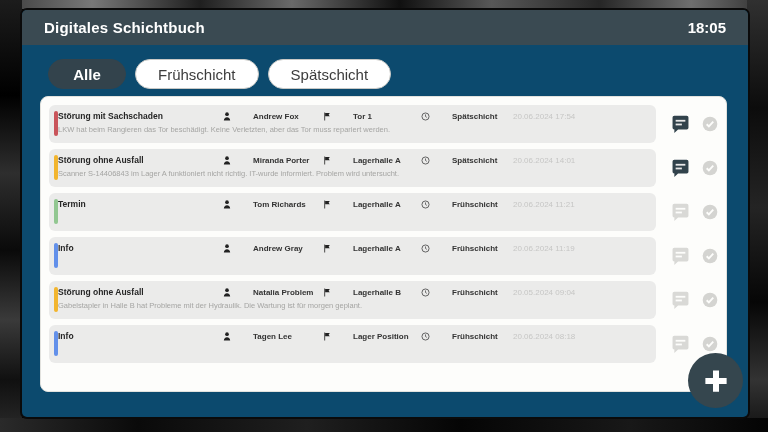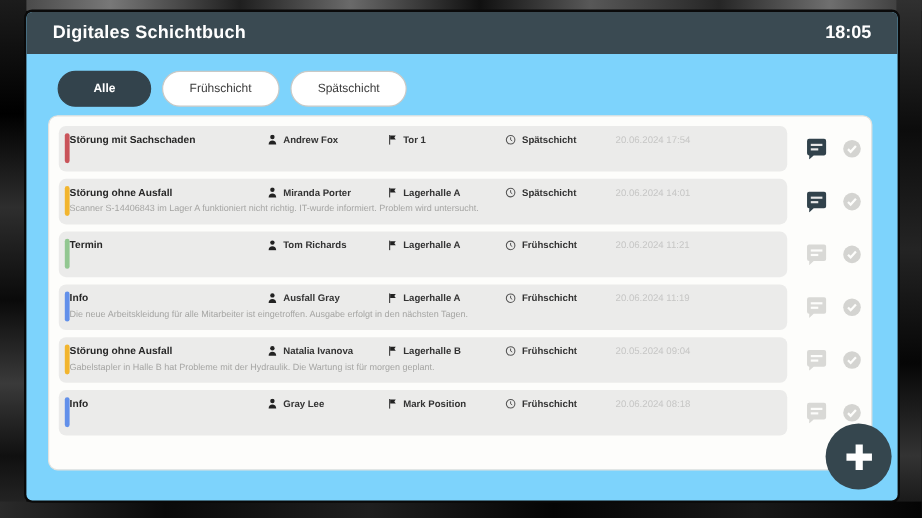--- a/index.html
+++ b/index.html
@@ -12,44 +12,44 @@
     background:linear-gradient(90deg,#3c3c3c,#787878 12%,#1f1f1f 26%,#6a6a6a 38%,#101010 52%,#585858 64%,#262626 78%,#6f6f6f 90%,#303030); }
   .bg .strip-left { position:absolute; top:0; left:0; bottom:0; width:22px;
     background:linear-gradient(180deg,#1c1c1c,#000 22%,#2e2e2e 40%,#0a0a0a 58%,#3a3a3a 74%,#101010 88%,#2a2a2a); }
   .bg .strip-right { position:absolute; top:0; right:0; bottom:0; width:21px;
     background:linear-gradient(180deg,#303030,#0c0c0c 25%,#242424 48%,#060606 70%,#333 88%,#111); }
   .bg .strip-bottom { position:absolute; left:0; right:0; bottom:0; height:14px;
     background:linear-gradient(90deg,#2a2a2a,#0a0a0a 18%,#1f1f1f 40%,#050505 60%,#181818 82%,#040404); }
 
   
   .app { position:absolute; left:22px; top:10px; width:726px; height:407px;
-         background:#7dd3fc; border-radius:5px; box-shadow:0 0 0 2px #0a0a0a; overflow:hidden; }
+         background:#0c4a6e; border-radius:5px; box-shadow:0 0 0 2px #0a0a0a; overflow:hidden; }
 
   header { height:35px; background:#3a4a52; display:flex; align-items:center;
            justify-content:space-between; padding:0 22px; }
   header h1 { color:#fff; font-size:15px; font-weight:bold; letter-spacing:.2px; }
   header .clock { color:#fff; font-size:15px; font-weight:bold; }
 
   
   .tabs { display:flex; gap:9px; margin:14px 0 0 26px; }
   .tab { height:30px; padding:0 22px; border-radius:16px; border:1px solid #c9c9c6;
-         background:#fff; color:#3c3c3c; font-size:10px; display:flex; align-items:center;
+         background:#fff; color:#3c3c3c; font-size:15px; display:flex; align-items:center;
          justify-content:center; cursor:pointer; min-width:78px; }
   .tab.active { background:#33434c; border-color:#33434c; color:#fff; font-weight:bold; }
 
   
   .panel { position:absolute; left:18px; top:86px; width:687px; height:296px;
            background:#fdfdfb; border:1px solid #e2e2de; border-radius:8px; padding:8px; }
   .row { display:flex; align-items:center; margin-bottom:6px; }
   .card { position:relative; width:650px; height:38px; background:#ebebea; border-radius:6px;
           padding:6px 10px 0 9px; }
   .bar { position:absolute; left:5px; top:6px; width:4px; height:25px; border-radius:3px; }
   .line1 { display:flex; align-items:center; }
   .c-title { width:165px; font-size:8.5px; font-weight:bold; color:#262626; }
-  .meta { display:flex; gap:5px; font-size:8px; font-weight:bold; color:#333; }
+  .meta { display:flex; gap:22px; font-size:8px; font-weight:bold; color:#333; }
   .c-person { width:100px; } .c-loc { width:98px; } .c-shift { width:92px; }
   .c-date { font-size:8px; color:#c6c6c5; }
   .desc { margin-top:4px; font-size:7.5px; color:#a5a5a3; }
   .meta svg { flex:0 0 auto; }
 
   .row-actions { display:flex; align-items:center; gap:13px; margin-left:16px; }
   .icon-btn { border:none; background:none; padding:0; cursor:pointer; line-height:0; }
   .chat svg .bubble { fill:#d9d9d6; } .chat svg .lines { fill:#fdfdfb; }
   .chat.active svg .bubble { fill:#31424b; } .chat.active svg .lines { fill:#e8e8e8; }
   .check svg circle { fill:#d4d4d1; } .check svg path { stroke:#fdfdfb; }
@@ -104,20 +104,21 @@
         </span>
         <span class="meta c-shift">
           <svg width="9" height="9" viewBox="0 0 24 24">
             <circle cx="12" cy="12" r="9.5" fill="none" stroke="#555" stroke-width="2.4"></circle>
             <path d="M12 6.5V12l3.6 2.4" fill="none" stroke="#555" stroke-width="2.2"></path>
           </svg>
           <span>Spätschicht</span>
         </span>
         <span class="c-date">20.06.2024 17:54</span>
       </div>
+      <div class="desc">LKW hat beim Rangieren das Tor beschädigt. Keine Verletzten, aber das Tor muss repariert werden.</div>
     </div>
     <div class="row-actions">
       <button class="icon-btn chat active">
         <svg width="17" height="18" viewBox="0 0 24 26">
           <path class="bubble" d="M3 1h18a2.5 2.5 0 0 1 2.5 2.5v15A2.5 2.5 0 0 1 21 21H8.5L3 26l.2-5H3A2.5 2.5 0 0 1 .5 18.5v-15A2.5 2.5 0 0 1 3 1z"></path>
           <rect class="lines" x="5" y="7" width="14" height="2.6"></rect>
           <rect class="lines" x="5" y="12.4" width="9" height="2.6"></rect>
         </svg>
       </button>
       <button class="icon-btn check">
@@ -222,39 +223,38 @@
         <div class="row">
     <div class="card">
       <span class="bar" style="background: rgb(98, 144, 234);"></span>
       <div class="line1">
         <span class="c-title">Info</span>
         <span class="meta c-person">
           <svg width="8" height="9" viewBox="0 0 24 26">
             <circle cx="12" cy="6" r="5.5" fill="#222"></circle>
             <path d="M2.5 25c0-6 4.2-10 9.5-10s9.5 4 9.5 10z" fill="#222"></path>
           </svg>
-          <span>Ausfall Gray</span>
+          <span>Andrew Gray</span>
         </span>
         <span class="meta c-loc">
           <svg width="8" height="9" viewBox="0 0 24 26">
             <rect x="4" y="1" width="2.4" height="24" fill="#222"></rect>
             <path d="M6.4 2.5h14l-3.6 5 3.6 5h-14z" fill="#222"></path>
           </svg>
           <span>Lagerhalle A</span>
         </span>
         <span class="meta c-shift">
           <svg width="9" height="9" viewBox="0 0 24 24">
             <circle cx="12" cy="12" r="9.5" fill="none" stroke="#555" stroke-width="2.4"></circle>
             <path d="M12 6.5V12l3.6 2.4" fill="none" stroke="#555" stroke-width="2.2"></path>
           </svg>
           <span>Frühschicht</span>
         </span>
         <span class="c-date">20.06.2024 11:19</span>
       </div>
-      <div class="desc">Die neue Arbeitskleidung für alle Mitarbeiter ist eingetroffen. Ausgabe erfolgt in den nächsten Tagen.</div>
     </div>
     <div class="row-actions">
       <button class="icon-btn chat">
         <svg width="17" height="18" viewBox="0 0 24 26">
           <path class="bubble" d="M3 1h18a2.5 2.5 0 0 1 2.5 2.5v15A2.5 2.5 0 0 1 21 21H8.5L3 26l.2-5H3A2.5 2.5 0 0 1 .5 18.5v-15A2.5 2.5 0 0 1 3 1z"></path>
           <rect class="lines" x="5" y="7" width="14" height="2.6"></rect>
           <rect class="lines" x="5" y="12.4" width="9" height="2.6"></rect>
         </svg>
       </button>
       <button class="icon-btn check">
@@ -268,21 +268,21 @@
         <div class="row">
     <div class="card">
       <span class="bar" style="background: rgb(242, 181, 46);"></span>
       <div class="line1">
         <span class="c-title">Störung ohne Ausfall</span>
         <span class="meta c-person">
           <svg width="8" height="9" viewBox="0 0 24 26">
             <circle cx="12" cy="6" r="5.5" fill="#222"></circle>
             <path d="M2.5 25c0-6 4.2-10 9.5-10s9.5 4 9.5 10z" fill="#222"></path>
           </svg>
-          <span>Natalia Ivanova</span>
+          <span>Natalia Problem</span>
         </span>
         <span class="meta c-loc">
           <svg width="8" height="9" viewBox="0 0 24 26">
             <rect x="4" y="1" width="2.4" height="24" fill="#222"></rect>
             <path d="M6.4 2.5h14l-3.6 5 3.6 5h-14z" fill="#222"></path>
           </svg>
           <span>Lagerhalle B</span>
         </span>
         <span class="meta c-shift">
           <svg width="9" height="9" viewBox="0 0 24 24">
@@ -314,28 +314,28 @@
         <div class="row">
     <div class="card">
       <span class="bar" style="background: rgb(98, 144, 234);"></span>
       <div class="line1">
         <span class="c-title">Info</span>
         <span class="meta c-person">
           <svg width="8" height="9" viewBox="0 0 24 26">
             <circle cx="12" cy="6" r="5.5" fill="#222"></circle>
             <path d="M2.5 25c0-6 4.2-10 9.5-10s9.5 4 9.5 10z" fill="#222"></path>
           </svg>
-          <span>Gray Lee</span>
-        </span>
-        <span class="meta c-loc">
-          <svg width="8" height="9" viewBox="0 0 24 26">
-            <rect x="4" y="1" width="2.4" height="24" fill="#222"></rect>
-            <path d="M6.4 2.5h14l-3.6 5 3.6 5h-14z" fill="#222"></path>
-          </svg>
-          <span>Mark Position</span>
+          <span>Tagen Lee</span>
+        </span>
+        <span class="meta c-loc">
+          <svg width="8" height="9" viewBox="0 0 24 26">
+            <rect x="4" y="1" width="2.4" height="24" fill="#222"></rect>
+            <path d="M6.4 2.5h14l-3.6 5 3.6 5h-14z" fill="#222"></path>
+          </svg>
+          <span>Lager Position</span>
         </span>
         <span class="meta c-shift">
           <svg width="9" height="9" viewBox="0 0 24 24">
             <circle cx="12" cy="12" r="9.5" fill="none" stroke="#555" stroke-width="2.4"></circle>
             <path d="M12 6.5V12l3.6 2.4" fill="none" stroke="#555" stroke-width="2.2"></path>
           </svg>
           <span>Frühschicht</span>
         </span>
         <span class="c-date">20.06.2024 08:18</span>
       </div>

